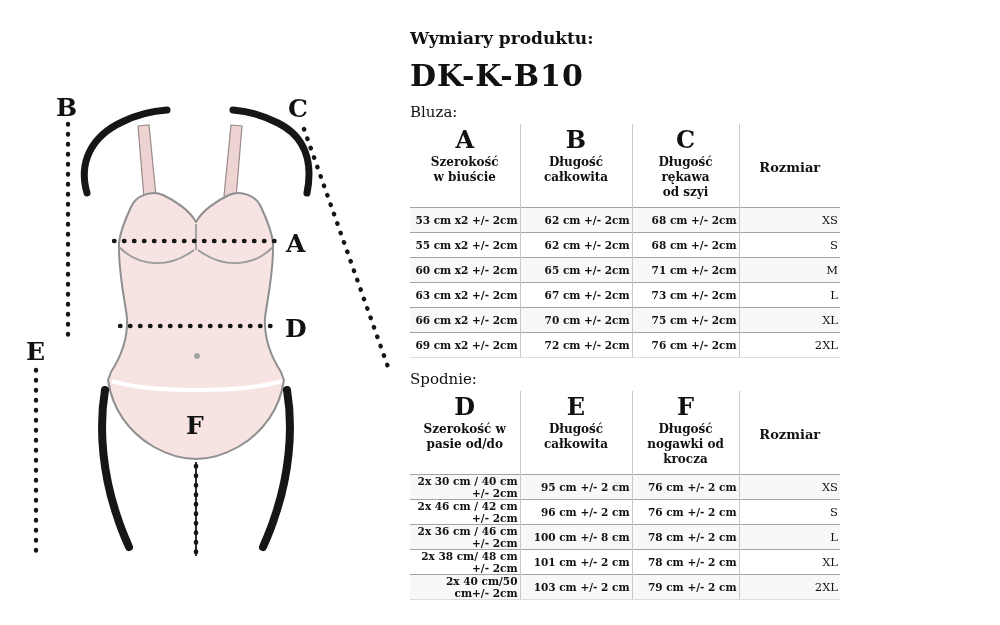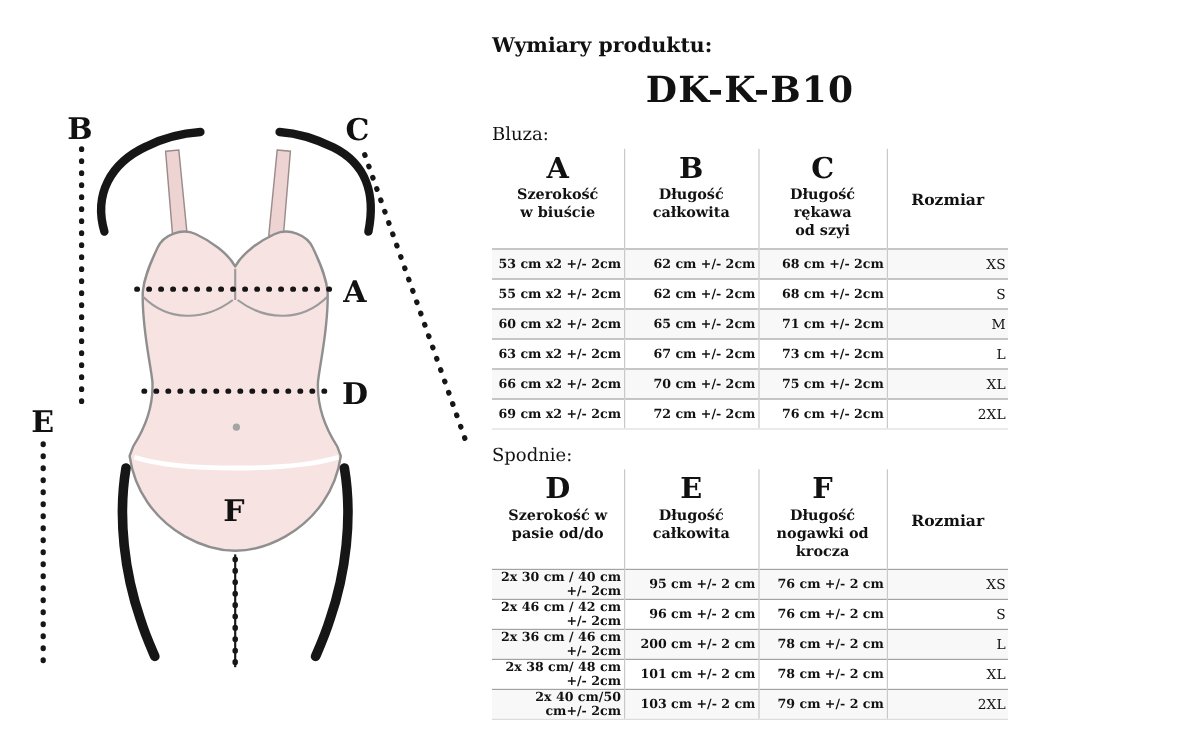--- a/index.html
+++ b/index.html
@@ -4,21 +4,21 @@
 <style>
   * { margin:0; padding:0; box-sizing:border-box; }
   html,body { width:1000px; height:625px; background:#ffffff;
     font-family:"DejaVu Serif", "Liberation Serif", serif; color:#111; }
   .canvas { position:absolute; left:0; top:0; width:1000px; height:625px; background:#fff; overflow:hidden; }
 
   .sketch { position:absolute; left:0; top:0; width:400px; height:625px; }
 
   .content { position:absolute; left:410px; top:28px; width:430px; }
   .page-title { font-size:17px; font-weight:bold; }
-  .product-code { font-size:30px; font-weight:bold; text-align:center; margin-top:10px; letter-spacing:1px; }
+  .product-code { font-size:30px; font-weight:bold; margin-top:10px; letter-spacing:1px; }
   .section-label { font-size:15px; margin-top:10px; margin-bottom:3px; }
   .section-label.second { margin-top:12px; }
 
   table { border-collapse:collapse; width:430px; table-layout:fixed; }
   th + th, td + td { border-left:1px solid #c9c9c9; }
   thead th { vertical-align:top; padding:3px 2px 7px; text-align:center; font-weight:bold; }
   thead th.size-head { vertical-align:middle; font-size:13px; padding-bottom:0; }
   .col-letter { display:block; font-size:24px; font-weight:bold; line-height:26px; }
   .col-label { display:block; font-size:12px; font-weight:bold; line-height:1.25; white-space:pre-line; margin-top:2px; }
   tbody td { height:25px; text-align:right; vertical-align:middle;
@@ -187,21 +187,21 @@
             <td class="size-cell">XS</td>
           </tr>
           <tr>
             <td class="measure-cell">2x 46 cm / 42 cm +/- 2cm</td>
             <td class="measure-cell">96 cm +/- 2 cm</td>
             <td class="measure-cell">76 cm +/- 2 cm</td>
             <td class="size-cell">S</td>
           </tr>
           <tr>
             <td class="measure-cell">2x 36 cm / 46 cm +/- 2cm</td>
-            <td class="measure-cell">200 cm +/- 2 cm</td>
+            <td class="measure-cell">100 cm +/- 8 cm</td>
             <td class="measure-cell">78 cm +/- 2 cm</td>
             <td class="size-cell">L</td>
           </tr>
           <tr>
             <td class="measure-cell">2x 38 cm/ 48 cm +/- 2cm</td>
             <td class="measure-cell">101 cm +/- 2 cm</td>
             <td class="measure-cell">78 cm +/- 2 cm</td>
             <td class="size-cell">XL</td>
           </tr>
           <tr>

